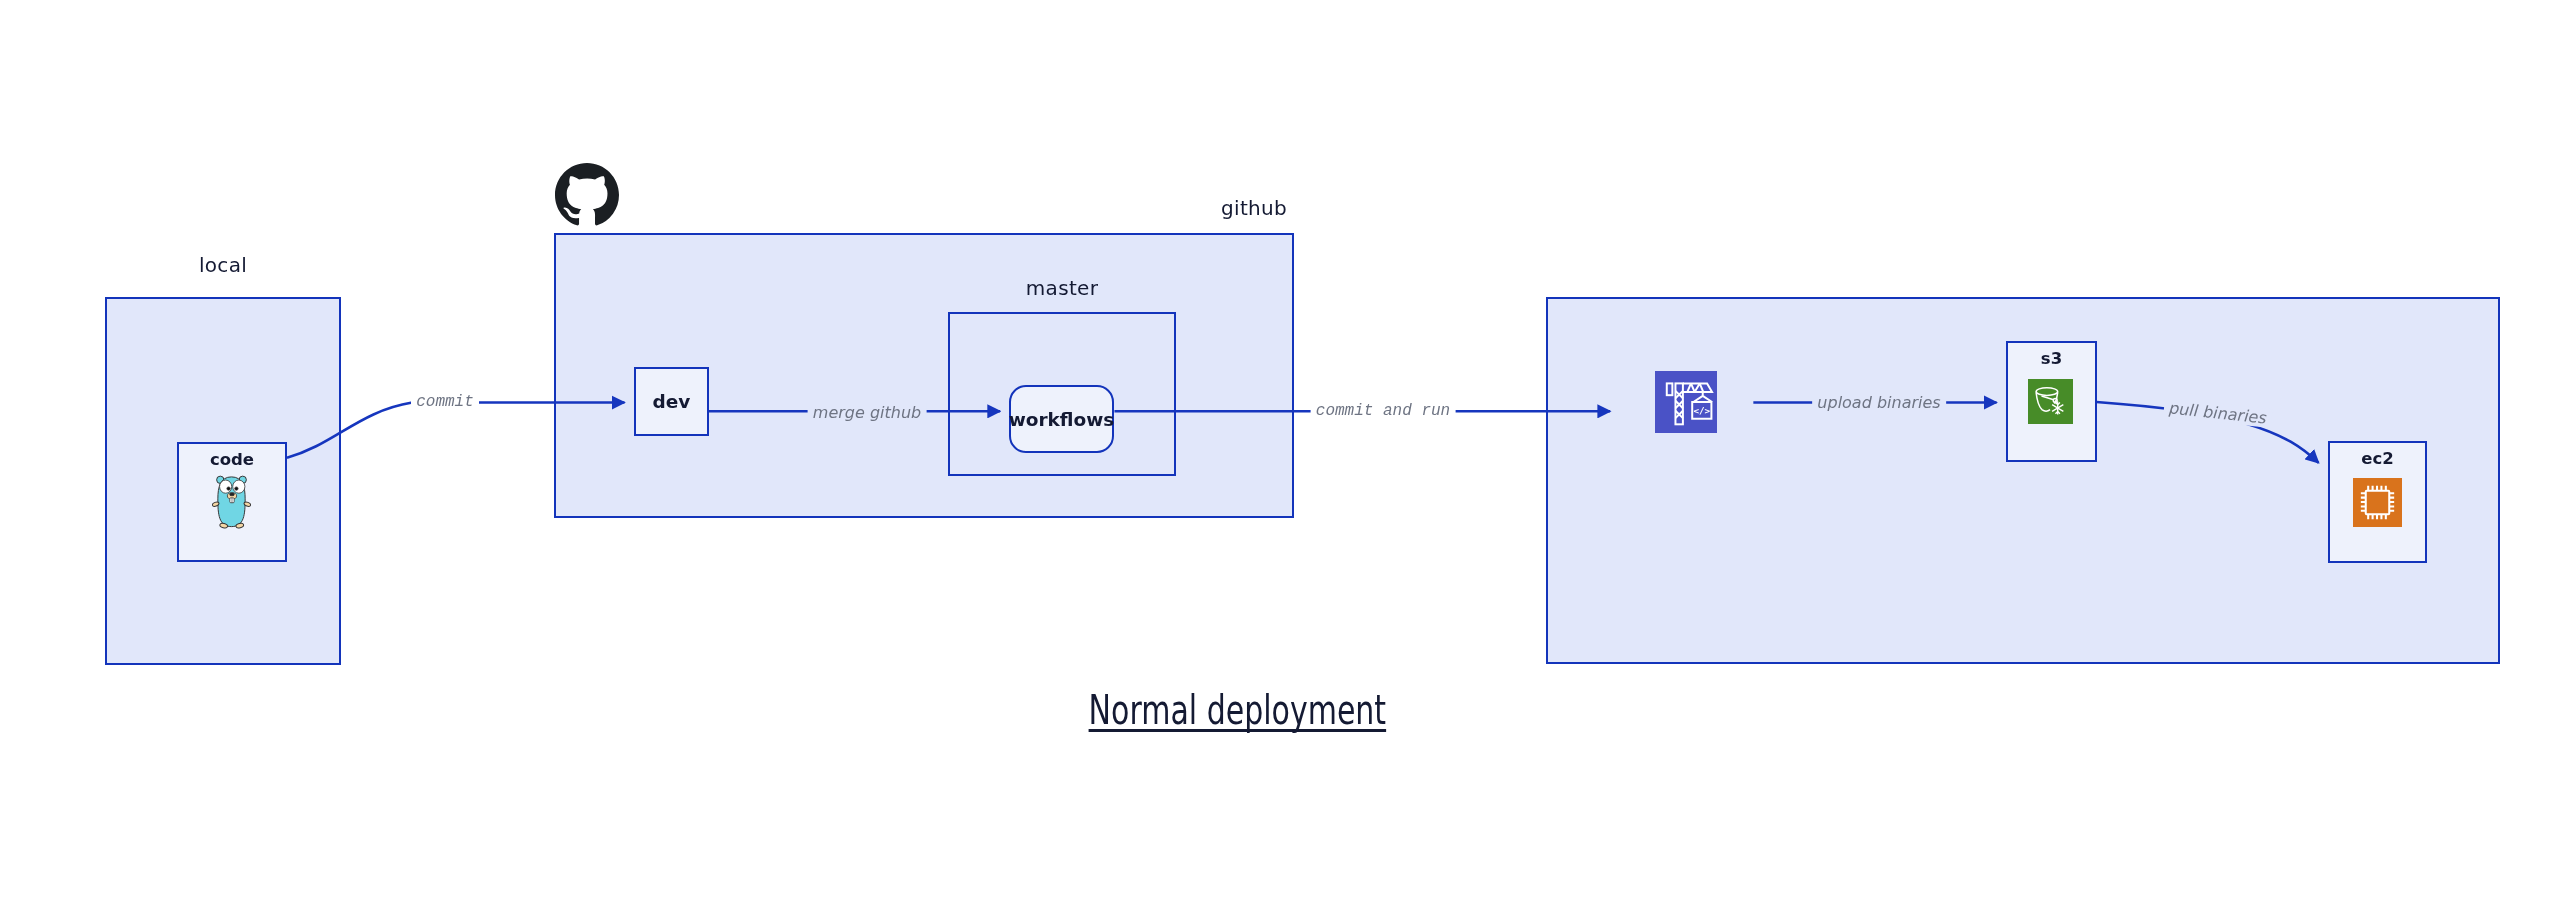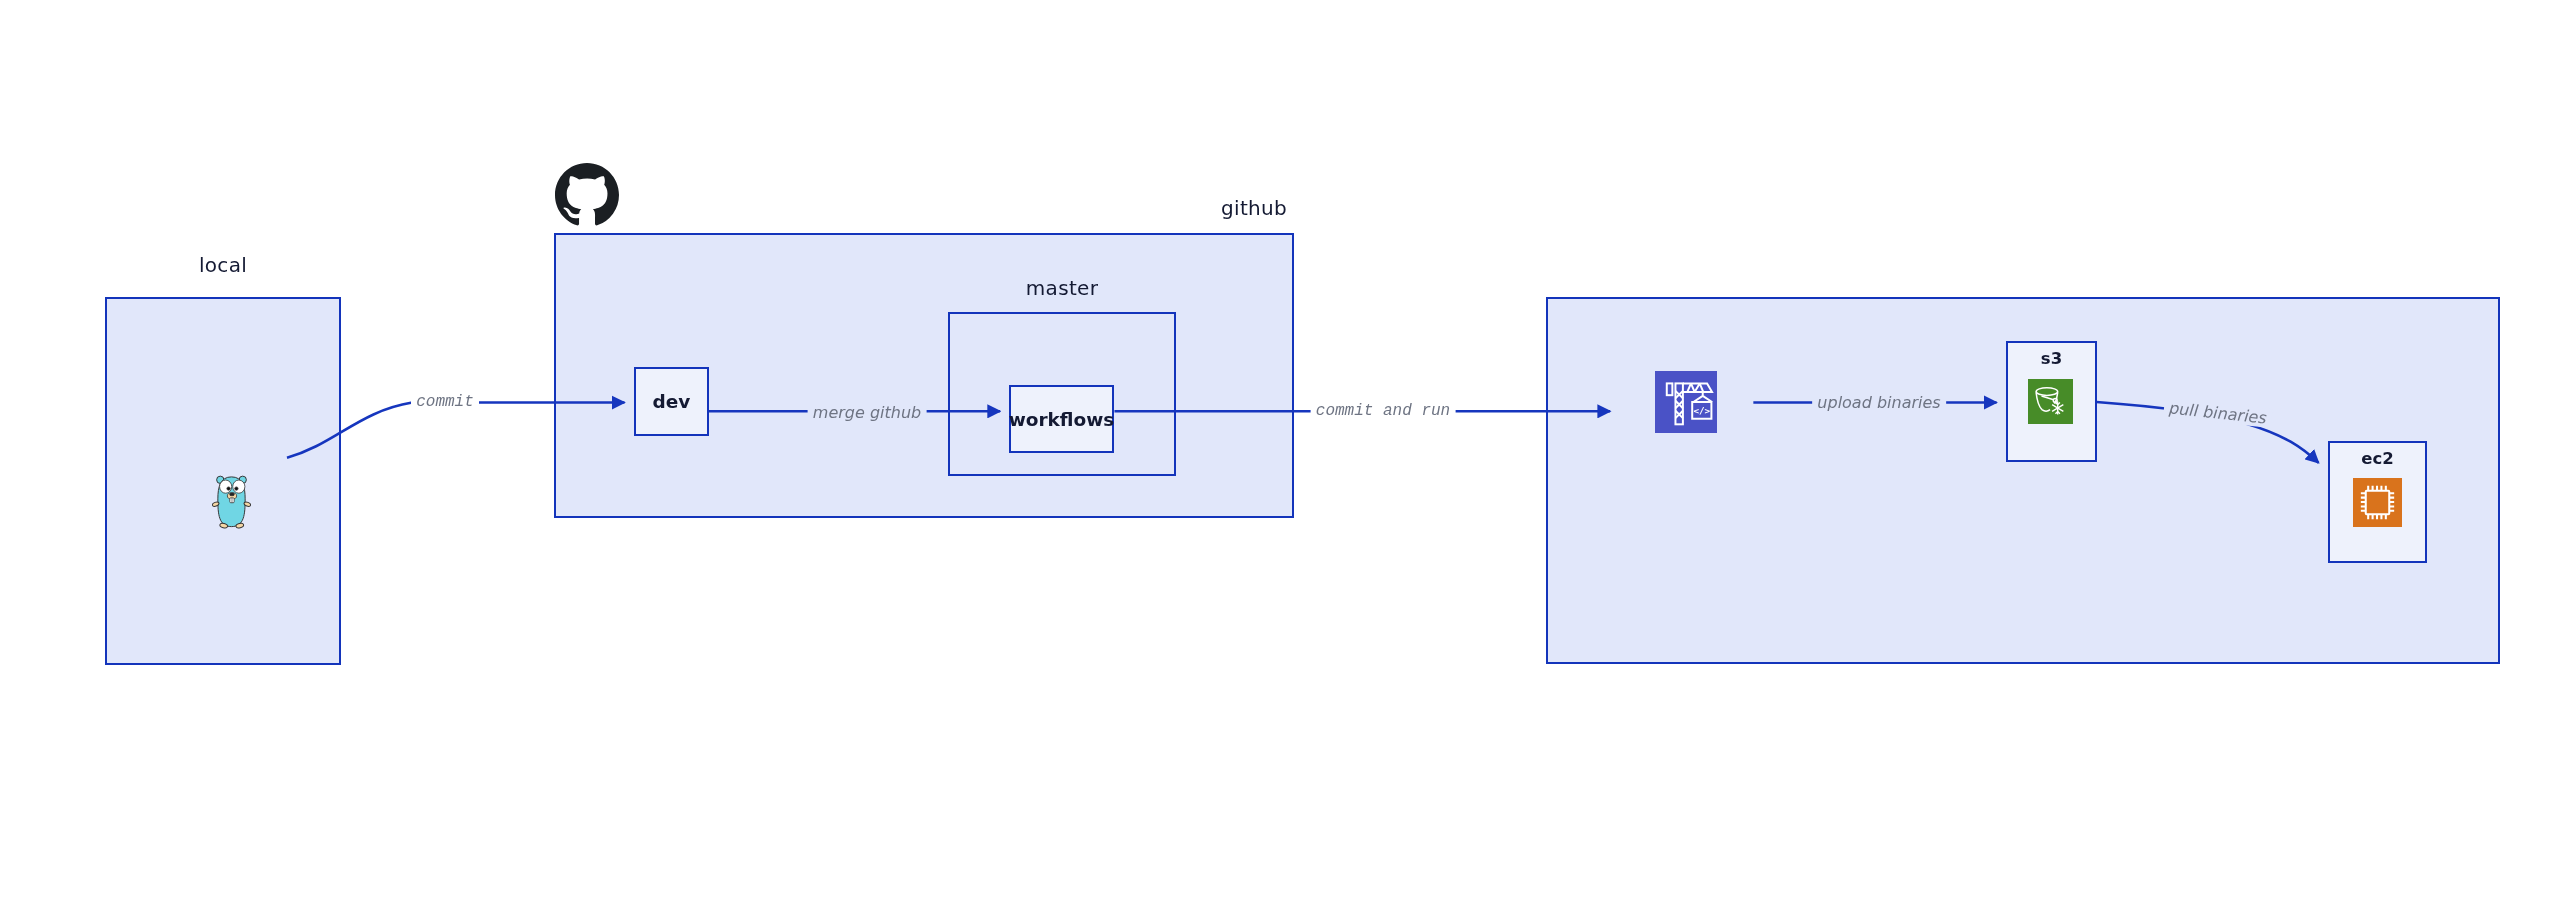--- a/index.html
+++ b/index.html
@@ -75,20 +75,23 @@
     <path class="edge-path" d="M3403,781 L3875,781" marker-end="url(#arrow)"></path>
     <path class="edge-path" d="M4069,780 C4180,788 4290,802 4360,822 C4434,844 4468,868 4500,898" marker-end="url(#arrow)"></path>
   </svg>
 
   <span class="edge-label on-white" style="left:445px;top:402px;">commit</span>
   <span class="edge-label on-lavender" style="left:867px;top:412px;">merge github</span>
   <span class="edge-label on-white" style="left:1383px;top:411px;">commit and run</span>
   <span class="edge-label on-lavender" style="left:1879px;top:402px;">upload binaries</span>
   <span class="edge-label on-lavender tilt" style="left:2218px;top:413px;">pull binaries</span>
 
+  <div class="node-box" style="left:177px;top:442px;width:110px;height:120px;">
+    <span class="node-label small">code</span>
+  </div>
   <div class="icon-wrap" style="left:212px;top:473px;">
     <svg width="39" height="57" viewBox="0 0 80 115">
       <g stroke="#333" stroke-width="2">
         <circle cx="17" cy="13" r="7.5" fill="var(--gopher-teal)"></circle>
         <circle cx="63" cy="13" r="7.5" fill="var(--gopher-teal)"></circle>
         <path d="M40,7 C17,7 12,28 12,52 C12,84 14,109 40,109 C66,109 68,84 68,52 C68,28 63,7 40,7 Z" fill="var(--gopher-teal)"></path>
         <ellipse cx="7.5" cy="63" rx="7" ry="4" fill="var(--gopher-tan)" transform="rotate(-20 7.5 63)"></ellipse>
         <ellipse cx="72.5" cy="63" rx="7" ry="4" fill="var(--gopher-tan)" transform="rotate(20 72.5 63)"></ellipse>
         <ellipse cx="24" cy="107" rx="8" ry="4.5" fill="var(--gopher-tan)" transform="rotate(15 24 107)"></ellipse>
         <ellipse cx="57" cy="107" rx="8" ry="4.5" fill="var(--gopher-tan)" transform="rotate(-15 57 107)"></ellipse>
@@ -103,21 +106,21 @@
         <rect x="36.5" y="50" width="9" height="10" rx="2" fill="#fff"></rect>
       </g>
       <line x1="41" y1="50" x2="41" y2="60" stroke="#333" stroke-width="1.2"></line>
     </svg>
   </div>
 
   <div class="node-box" style="left:634px;top:367px;width:75px;height:69px;">
     <span class="center-label node-label mid">dev</span>
   </div>
 
-  <div class="node-box" style="left:1009px;top:385px;width:105px;height:68px;">
+  <div class="node-box" style="left:1009px;top:385px;width:105px;height:68px;border-radius:17px;">
     <span class="center-label node-label mid">workflows</span>
   </div>
 
   <div class="icon-wrap" style="left:1655px;top:371px;">
     <svg width="62" height="62" viewBox="0 0 100 100">
       <rect width="100" height="100" fill="var(--codebuild-indigo)"></rect>
       <g stroke="#fff" stroke-width="3.2" fill="none">
         <rect x="19" y="20" width="9" height="19"></rect>
         <rect x="33" y="20" width="12" height="66"></rect>
         <path d="M33,32 L45,44 M45,32 L33,44 M33,48 L45,60 M45,48 L33,60 M33,64 L45,76 M45,64 L33,76"></path>
@@ -162,15 +165,18 @@
       <g stroke="#fff" stroke-width="4.2" fill="none">
         <rect x="26" y="26" width="48" height="48" rx="2"></rect>
         <path d="M31,16v10 M40,16v10 M49,16v10 M58,16v10 M67,16v10"></path>
         <path d="M31,74v10 M40,74v10 M49,74v10 M58,74v10 M67,74v10"></path>
         <path d="M16,31h10 M16,40h10 M16,49h10 M16,58h10 M16,67h10"></path>
         <path d="M74,31h10 M74,40h10 M74,49h10 M74,58h10 M74,67h10"></path>
       </g>
     </svg>
   </div>
 
+  <div class="diagram-title">
+    <span>Normal deployment</span>
+  </div>
 
 </div>
 
 
 </body></html>

